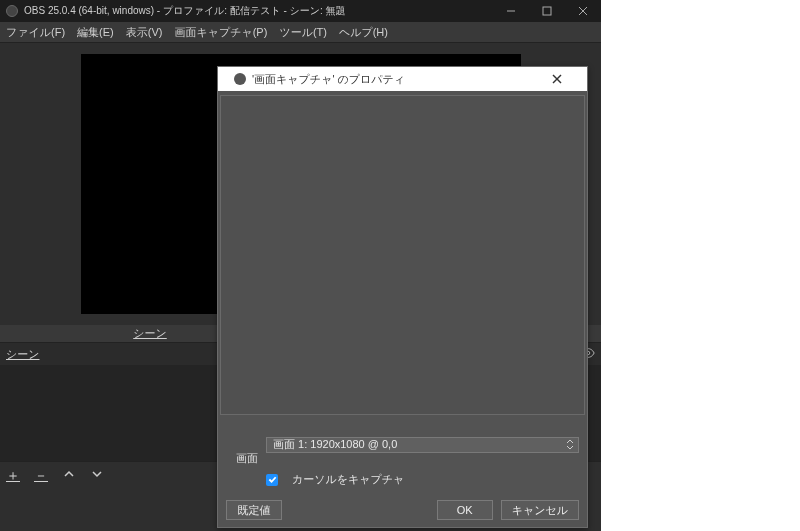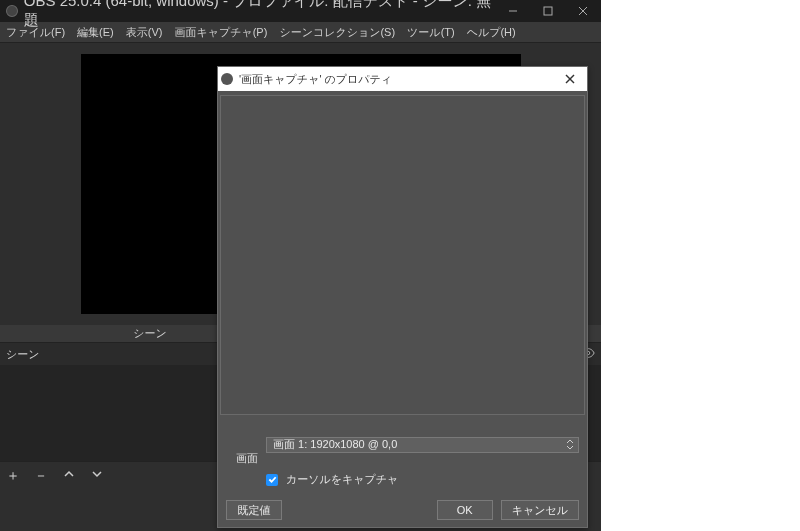--- a/index.html
+++ b/index.html
@@ -1,62 +1,62 @@
 <!DOCTYPE html>
 <html><head>
 <meta charset="utf-8">
 <style>
   * { box-sizing: border-box; margin: 0; padding: 0; font-family: "Segoe UI", Arial, sans-serif; }
   body { background: #fff; width: 800px; height: 531px; overflow: hidden; position: relative; }
 
   
   .obs-window { position: absolute; left: 0; top: 0; width: 601px; height: 531px; background: #2e2e2e; color: #d0d0d0; font-size: 11px; }
-  .titlebar { height: 22px; background: #1d1d1d; display: flex; align-items: center; padding-left: 6px; color: #cfcfcf; font-size: 15px; }
+  .titlebar { height: 22px; background: #1d1d1d; display: flex; align-items: center; padding-left: 6px; color: #cfcfcf; font-size: 10px; }
   .titlebar .icon { width: 12px; height: 12px; border-radius: 50%; background: #444; border: 1px solid #666; margin-right: 6px; display:inline-block; }
   .titlebar .spacer { flex: 1; }
   .win-btn { width: 36px; height: 100%; display: flex; align-items: center; justify-content: center; color: #aaa; }
   .win-btn svg { width: 10px; height: 10px; stroke: #aaa; }
 
   .menubar { height: 21px; background: #393939; display: flex; align-items: center; padding-left: 4px; gap: 8px; border-bottom: 1px solid #222; }
   .menubar span { color: #d0d0d0; font-size: 11px; padding: 2px 2px; cursor: default; }
 
   .preview-wrap { height: 282px; background: #2e2e2e; display:flex; align-items:center; justify-content:center; }
   .preview-canvas { width: 440px; height: 260px; background: #000; }
 
   .docks { display: flex; height: 164px; }
-  .dock { flex: 1 1 0; min-width: 0; border-right: 1px solid #222; display:flex; flex-direction:column; }
+  .dock { flex: 1 1 0; min-width: 0; border-right: 1px solid #222; display:flex; flex-direction:column;text-decoration:underline; }
   .dock:last-child { border-right: none; }
   .dock-header { height: 18px; background: #393939; color: #d0d0d0; font-size: 11px; display:flex; align-items:center; justify-content:center; border-bottom: 1px solid #222; }
   .dock-body { flex: 1; background: #1f1f1f; overflow:hidden; }
   .scenes .dock-body, .sources .dock-body { background: #242424; }
   .row { height: 22px; display:flex; align-items:center; padding: 0 6px; color:#d0d0d0; font-size:11px; gap:6px; }
   .row.sel { background: #2b2b2b; }
   .monitor-icon { display:inline-block; width:14px; height:10px; border:1px solid #ccc; border-bottom-width:3px; border-radius:1px; }
   .eye-icon { margin-left:auto; }
   .eye-icon svg { width:14px; height:14px; stroke:#ccc; fill:none; }
 
   .dock-tools { height: 28px; border-top:1px solid #222; display:flex; align-items:center; padding:0 6px; gap:14px; color:#d0d0d0; font-size:14px; }
   .dock-tools .chev svg, .dock-tools .gear svg { width:14px; height:14px; stroke:#ccc; }
 
   
   .dialog { position:absolute; left:217px; top:66px; width:371px; height:462px; background:#535353; border:1px solid #6b6b6b; box-shadow:0 2px 6px rgba(0,0,0,.4); display:flex; flex-direction:column; color:#e6e6e6; font-size:11px; }
-  .dlg-titlebar { height:24px; background:#fff; color:#333; display:flex; align-items:center; padding:0 3px; }
+  .dlg-titlebar { height:24px; background:#fff; color:#333; display:flex; align-items:center; padding:0 16px; }
   .dlg-titlebar .icon { width:12px; height:12px; border-radius:50%; background:#555; margin-right:6px; display:inline-block; }
   .dlg-titlebar .spacer { flex:1; }
   .dlg-close { width:28px; height:100%; display:flex; align-items:center; justify-content:center; }
   .dlg-close svg { width:10px; height:10px; stroke:#333; }
 
   .dlg-body { flex:1; padding:4px 2px 0 2px; display:flex; flex-direction:column; }
   .dlg-preview { flex:1; background:#505050; border:1px solid #6a6a6a; margin:0 0 8px 0; }
   .form-row { display:flex; align-items:center; padding:0 6px 6px 6px; gap:8px; }
   .form-label { width:32px; text-align:right; font-size:11px; color:#e0e0e0;margin-top:28px; }
   .combo { flex:1; height:16px; background:#606060; border:1px solid #797979; display:flex; align-items:center; padding:0 6px; font-size:11px; color:#e8e8e8; position:relative; }
   .combo .chev-area { position:absolute; right:0; top:0; width:16px; height:100%; display:flex; flex-direction:column; align-items:center; justify-content:center; gap:1px; }
   .combo .chev-area svg { width:6px; height:4px; stroke:#cfcfcf; }
-  .checkbox-row { display:flex; align-items:center; padding:0 6px 6px 46px; gap:8px; }
+  .checkbox-row { display:flex; align-items:center; padding:0 6px 6px 46px; gap:14px; }
   .chk { width:12px; height:12px; background:#1e90ff; border-radius:2px; display:flex; align-items:center; justify-content:center; }
   .chk svg { width:9px; height:9px; stroke:#fff; stroke-width:2; }
 
   .dlg-buttons { height:34px; display:flex; align-items:center; padding:0 8px; gap:8px; }
   .btn { height:20px; min-width:56px; padding:0 10px; background:#5a5a5a; border:1px solid #7a7a7a; color:#eee; font-size:11px; display:flex; align-items:center; justify-content:center; }
   .dlg-buttons .spacer { flex:1; }
 </style>
 </head>
 <body>
 
@@ -82,21 +82,20 @@
           <line x1="9" y1="1" x2="1" y2="9" stroke-width="1"></line>
         </svg>
     </div>
   </div>
 
   <div class="menubar">
     <span>ファイル(F)</span>
     <span>編集(E)</span>
     <span>表示(V)</span>
     <span>画面キャプチャ(P)</span>
-    <span>シーンコレクション(S)</span>
     <span>ツール(T)</span>
     <span>ヘルプ(H)</span>
   </div>
 
   <div class="preview-wrap">
     <div class="preview-canvas"></div>
   </div>
 
   <div class="docks">
     <div class="dock scenes">

